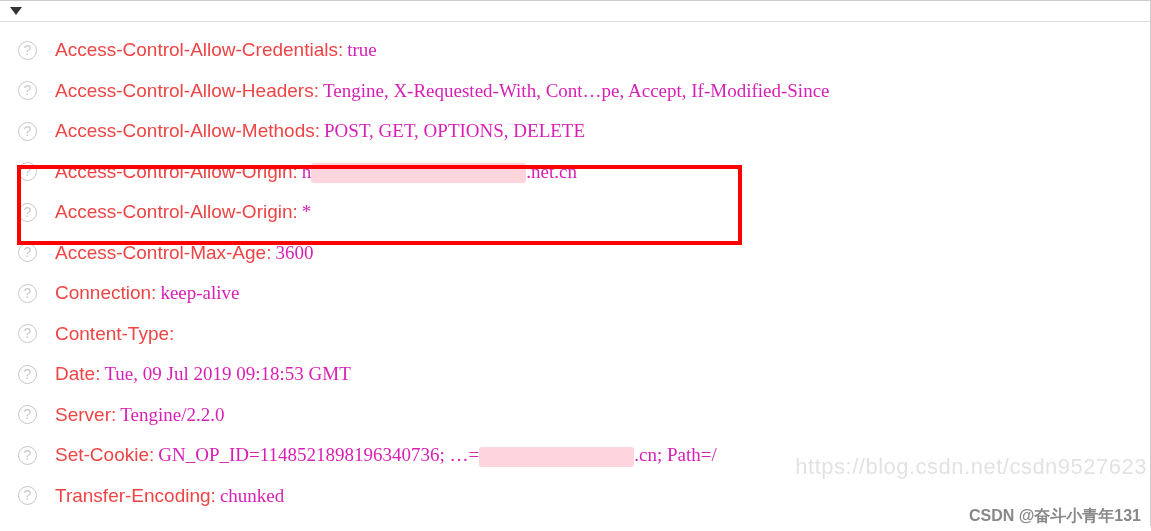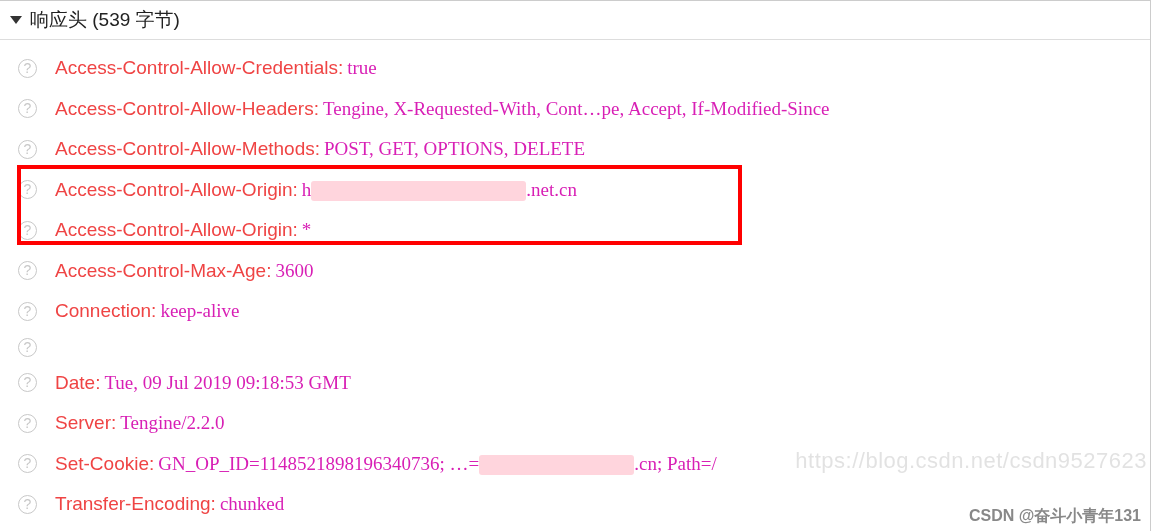--- a/index.html
+++ b/index.html
@@ -88,21 +88,21 @@
     .redact {
       display: inline-block;
       background: #ffd5dd;
       border-radius: 3px;
       height: 20px;
       vertical-align: middle;
     }
     .watermark {
       position: absolute;
       right: 4px;
-      bottom: 57px;
+      bottom: 51px;
       font-size: 22px;
       color: rgba(150,150,150,0.28);
       font-family: Arial, sans-serif;
       pointer-events: none;
       letter-spacing: 0.5px;
       z-index: 5;
     }
     .attribution {
       position: absolute;
       right: 10px;
@@ -112,21 +112,20 @@
       font-family: "Microsoft YaHei", Arial, sans-serif;
       font-weight: bold;
     }
   </style>
 </head>
 <body>
 
 <div class="panel">
   <div class="section-header">
     <div class="triangle"></div>
-    <span class="section-title">响应头 (539 字节)</span>
   </div>
   <div class="headers-list">
 
     <div class="header-row">
       <div class="help-icon">?</div>
       <span class="header-name">Access-Control-Allow-Credentials:</span>
       <span class="header-value">true</span>
     </div>
 
     <div class="header-row">
@@ -162,20 +161,21 @@
     </div>
 
     <div class="header-row">
       <div class="help-icon">?</div>
       <span class="header-name">Connection:</span>
       <span class="header-value">keep-alive</span>
     </div>
 
     <div class="header-row">
       <div class="help-icon">?</div>
+      <span class="header-name">Content-Type:</span>
     </div>
 
     <div class="header-row">
       <div class="help-icon">?</div>
       <span class="header-name">Date:</span>
       <span class="header-value">Tue, 09 Jul 2019 09:18:53 GMT</span>
     </div>
 
     <div class="header-row">
       <div class="help-icon">?</div>

